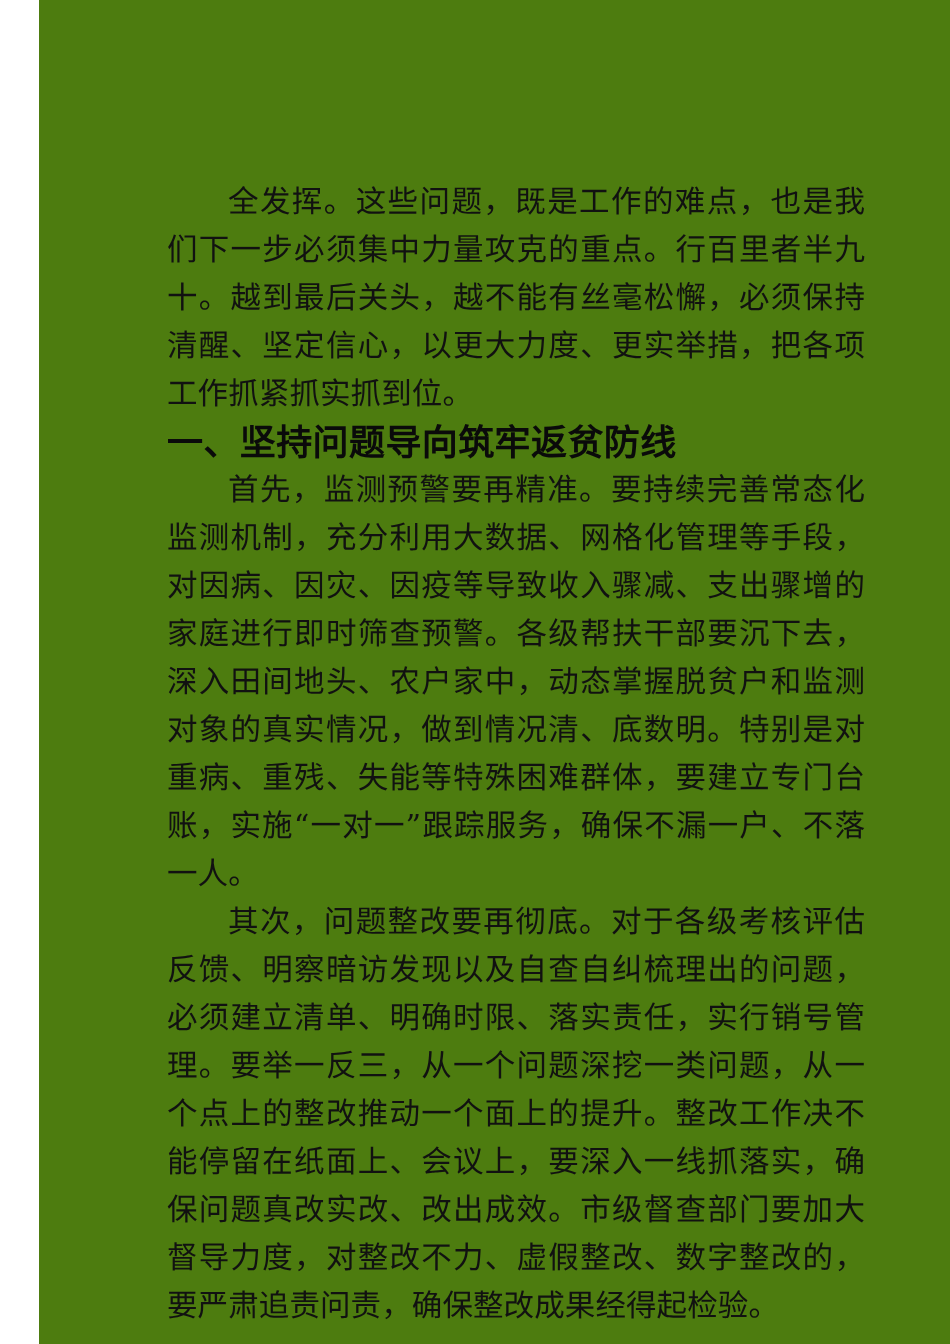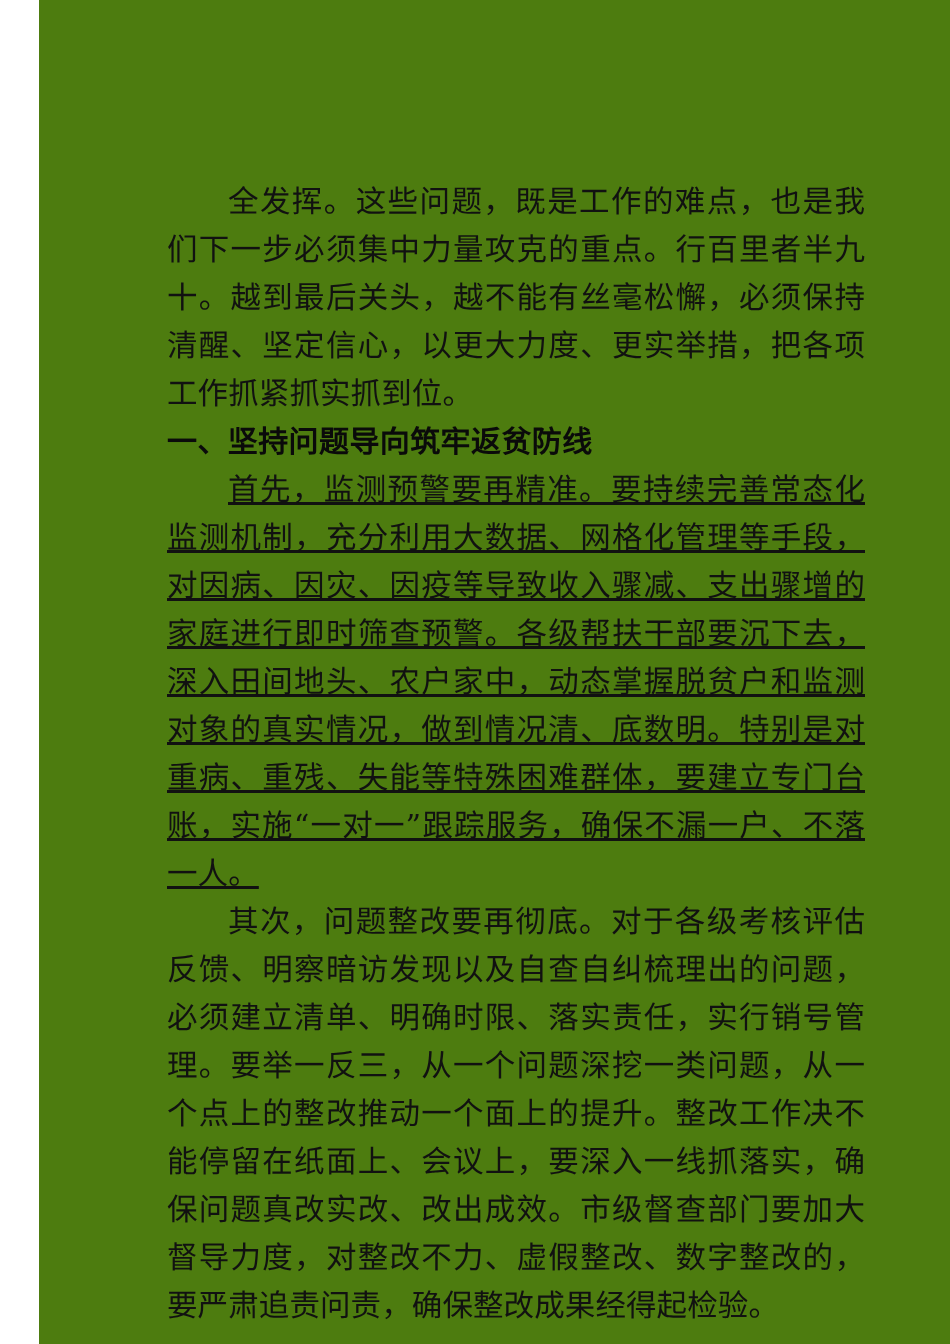--- a/index.html
+++ b/index.html
@@ -40,33 +40,33 @@
     -webkit-font-smoothing: antialiased;
   }
 
   
   .para:last-child {
     text-align-last: left;
   }
 
   .heading {
     font-family: "DejaVu Serif", "Liberation Serif", serif;
-    font-size: 30px;
+    font-size: 36px;
     line-height: 48px;
     font-weight: 700;
     color: #0a0a0a;
     margin: 0;
     text-indent: 0;
     text-align: left;
     letter-spacing: 0.4px;
   }
 </style>
 </head>
 <body>
 
 <div class="page" style="background: #4d7c0f; margin-left: 39px;">
   <div class="doc-body">
       <p class="para" style="color: rgb(17, 17, 17);">全发挥。这些问题，既是工作的难点，也是我们下一步必须集中力量攻克的重点。行百里者半九十。越到最后关头，越不能有丝毫松懈，必须保持清醒、坚定信心，以更大力度、更实举措，把各项工作抓紧抓实抓到位。</p>
       <p class="heading">一、坚持问题导向筑牢返贫防线</p>
-      <p class="para" style="color: rgb(17, 17, 17); text-decoration: underline;">首先，监测预警要再精准。要持续完善常态化监测机制，充分利用大数据、网格化管理等手段，对因病、因灾、因疫等导致收入骤减、支出骤增的家庭进行即时筛查预警。各级帮扶干部要沉下去，深入田间地头、农户家中，动态掌握脱贫户和监测对象的真实情况，做到情况清、底数明。特别是对重病、重残、失能等特殊困难群体，要建立专门台账，实施“一对一”跟踪服务，确保不漏一户、不落一人。</p>
+      <p class="para" style="color: rgb(17, 17, 17);">首先，监测预警要再精准。要持续完善常态化监测机制，充分利用大数据、网格化管理等手段，对因病、因灾、因疫等导致收入骤减、支出骤增的家庭进行即时筛查预警。各级帮扶干部要沉下去，深入田间地头、农户家中，动态掌握脱贫户和监测对象的真实情况，做到情况清、底数明。特别是对重病、重残、失能等特殊困难群体，要建立专门台账，实施“一对一”跟踪服务，确保不漏一户、不落一人。</p>
       <p class="para" style="color: rgb(17, 17, 17);">其次，问题整改要再彻底。对于各级考核评估反馈、明察暗访发现以及自查自纠梳理出的问题，必须建立清单、明确时限、落实责任，实行销号管理。要举一反三，从一个问题深挖一类问题，从一个点上的整改推动一个面上的提升。整改工作决不能停留在纸面上、会议上，要深入一线抓落实，确保问题真改实改、改出成效。市级督查部门要加大督导力度，对整改不力、虚假整改、数字整改的，要严肃追责问责，确保整改成果经得起检验。</p>
     </div>
 </div>
 
 </body></html>

